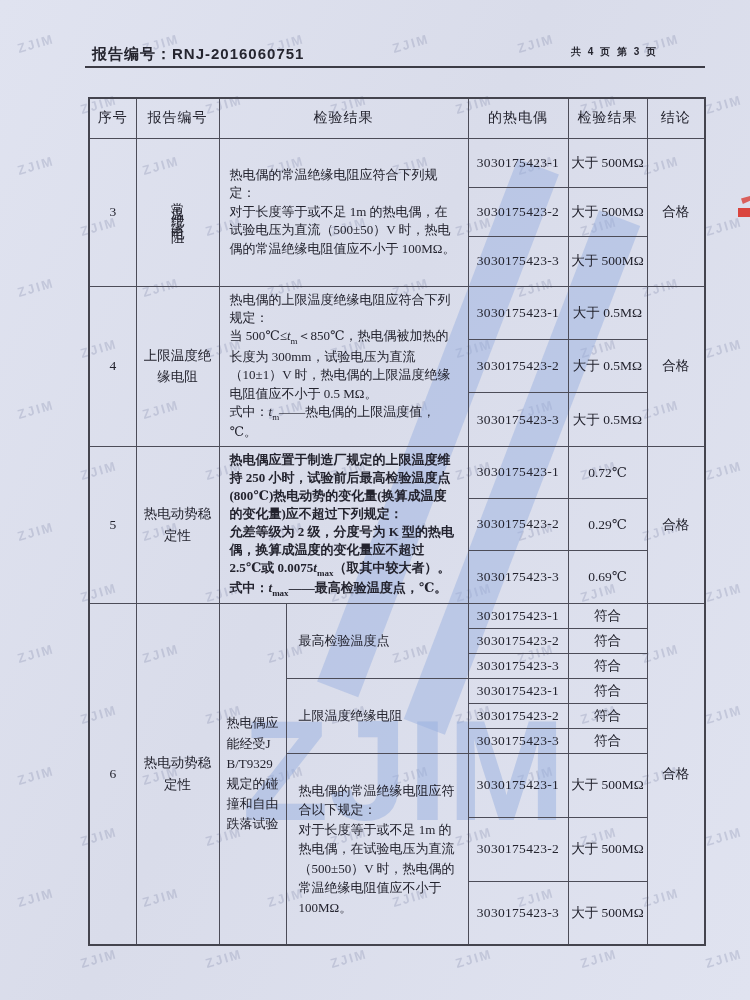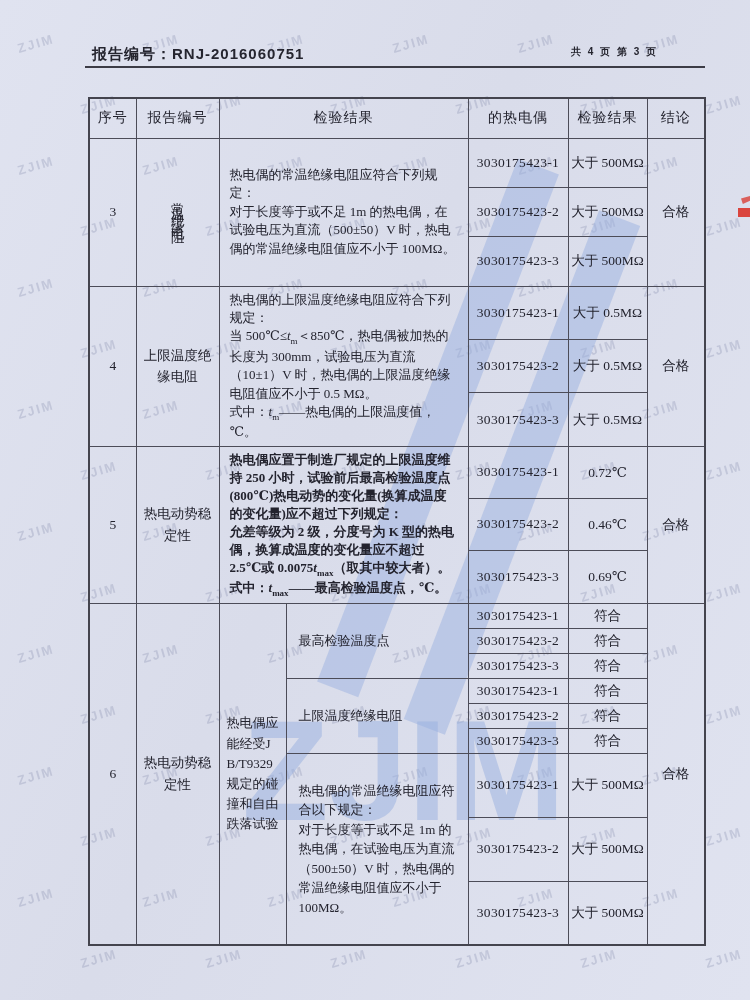--- a/index.html
+++ b/index.html
@@ -230,21 +230,21 @@
     <tr class="h48">
       <td class="c-no" rowspan="3">5</td>
       <td class="c-item" rowspan="3">热电动势稳定性</td>
       <td class="c-std" rowspan="3" colspan="2" style="line-height:1.38;font-weight:bold;">热电偶应置于制造厂规定的上限温度维持 250 小时，试验前后最高检验温度点 (800℃)热电动势的变化量(换算成温度的变化量)应不超过下列规定：<br>允差等级为 2 级，分度号为 K 型的热电偶，换算成温度的变化量应不超过 2.5℃或 0.0075<i>t</i><sub>max</sub>（取其中较大者）。<br>式中：<i>t</i><sub>max</sub>——最高检验温度点，℃。</td>
       <td class="c-sample">3030175423-1</td>
       <td class="c-result">0.72℃</td>
       <td class="c-concl" rowspan="3">合格</td>
     </tr>
     <tr class="h48">
       <td class="c-sample">3030175423-2</td>
-      <td class="c-result">0.46℃</td>
+      <td class="c-result">0.29℃</td>
     </tr>
     <tr class="h49">
       <td class="c-sample">3030175423-3</td>
       <td class="c-result">0.69℃</td>
     </tr>
 
     <tr class="h25">
       <td class="c-no" rowspan="9">6</td>
       <td class="c-item" rowspan="9">热电动势稳定性</td>
       <td class="c-method" rowspan="9">热电偶应能经受JB/T9329规定的碰撞和自由跌落试验</td>

